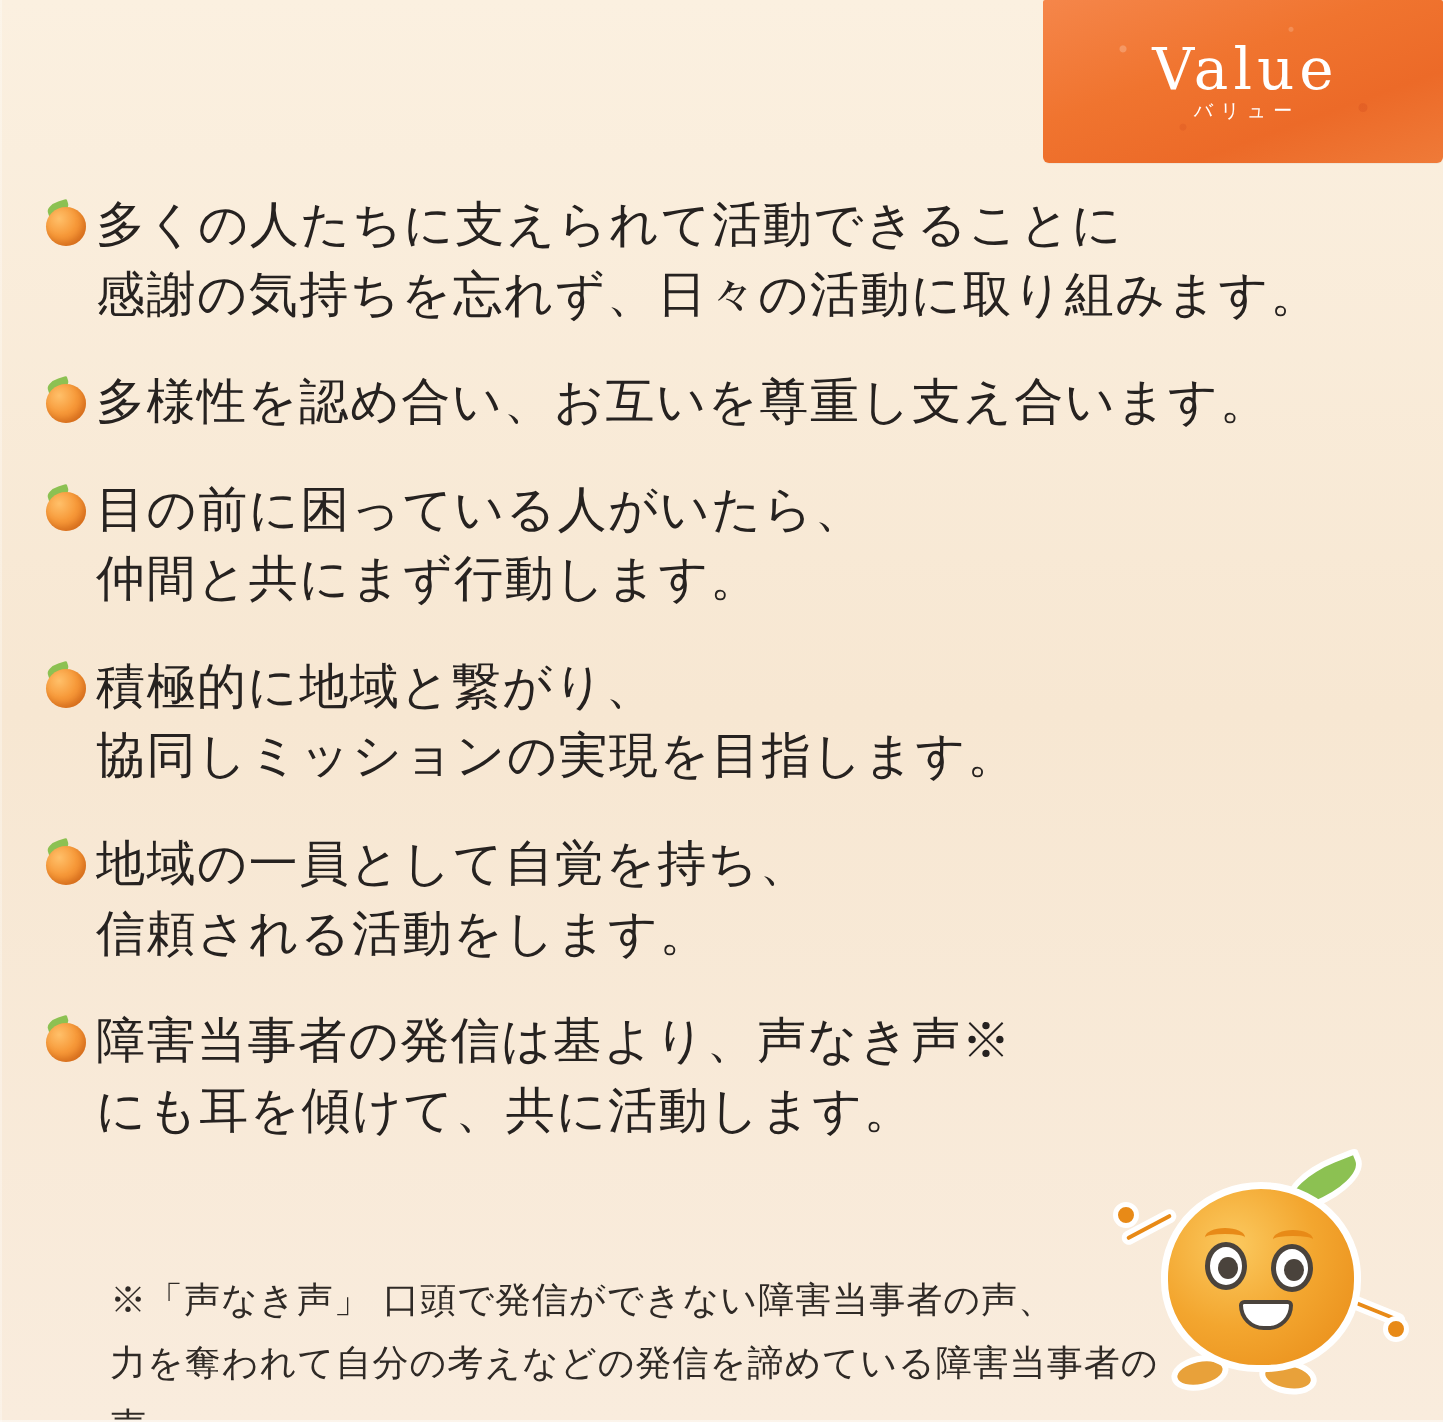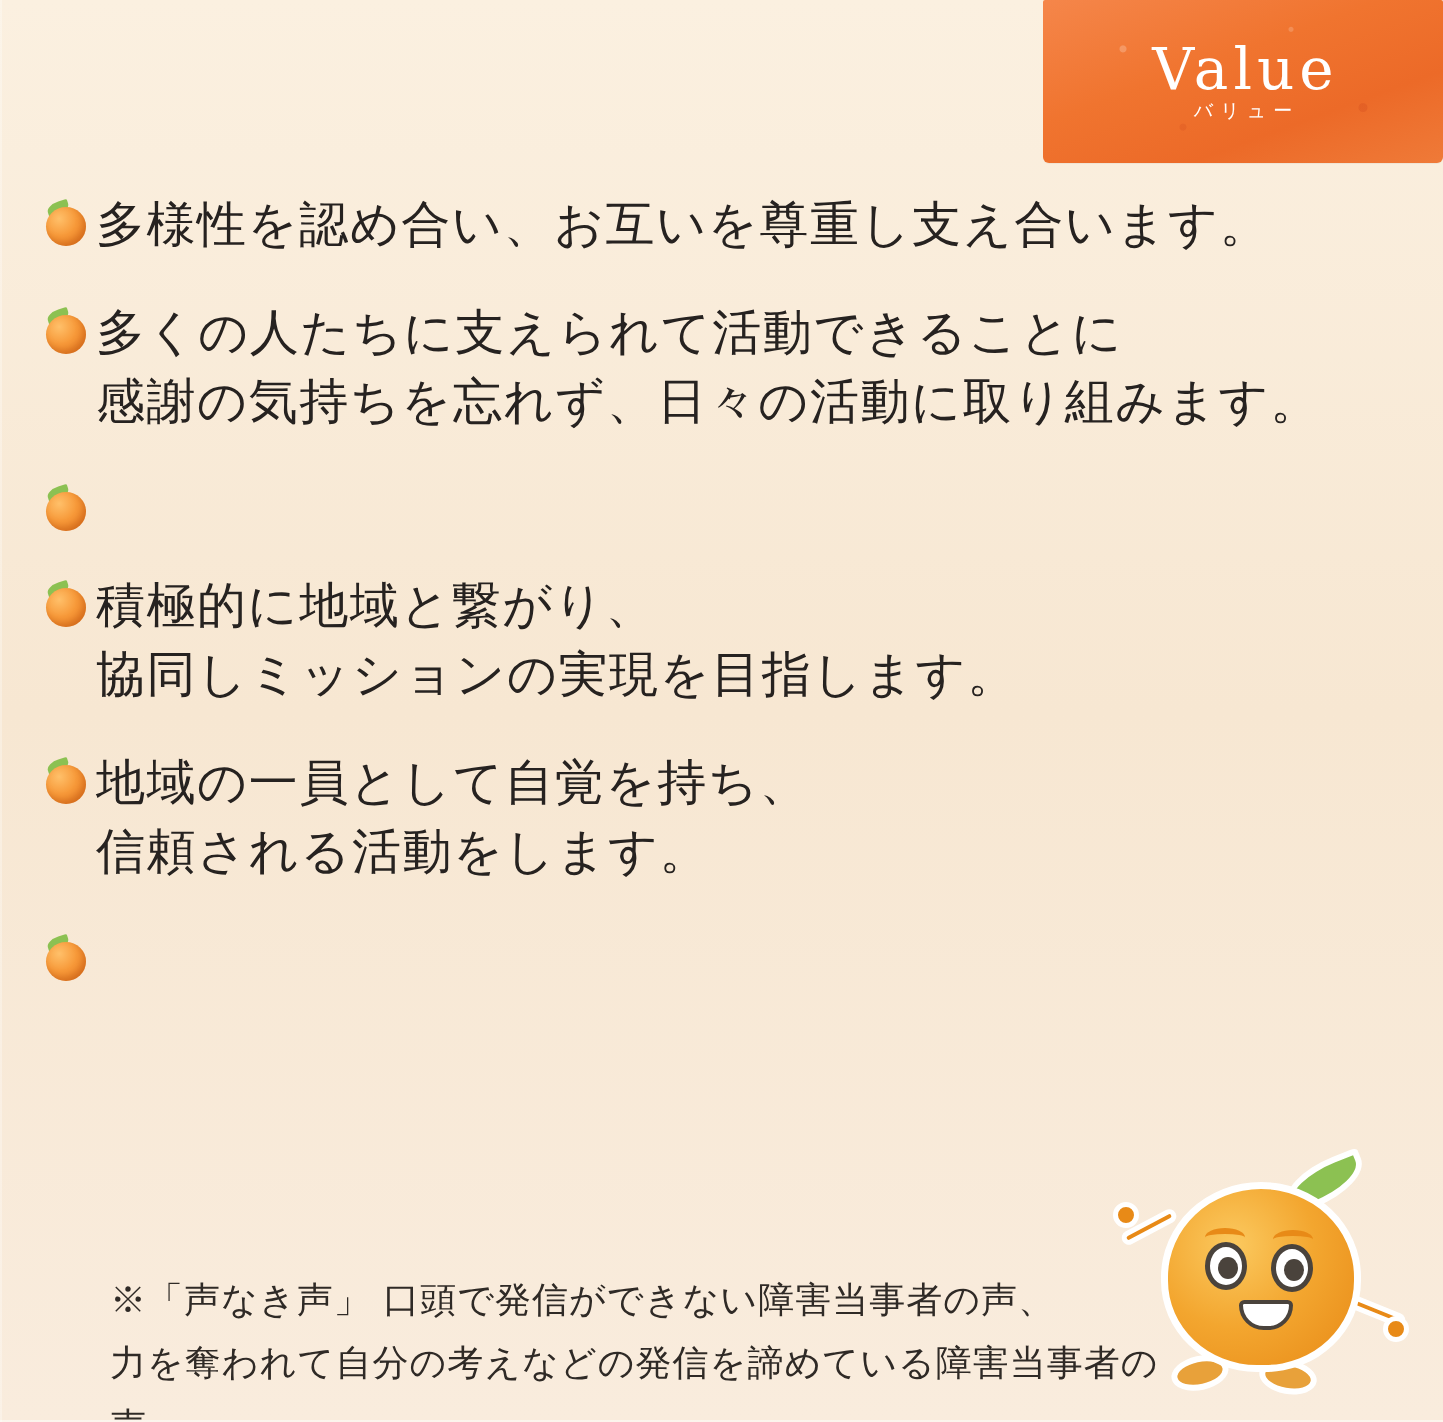--- a/index.html
+++ b/index.html
@@ -239,37 +239,39 @@
   </div>
 </div>
 
 <div class="value-list">
 
   <div class="value-item">
     <span class="bullet">
       <span class="leaf"></span>
         <span class="fruit"></span>
     </span>
-    <span class="value-text">多様性を認め合い、お互いを尊重し支え合います。</span>
-  </div>
-
-  <div class="value-item">
-    <span class="bullet">
-      <span class="leaf"></span>
-        <span class="fruit"></span>
-    </span>
     <span class="value-text">多くの人たちに支えられて活動できることに
 感謝の気持ちを忘れず、日々の活動に取り組みます。</span>
   </div>
 
   <div class="value-item">
     <span class="bullet">
       <span class="leaf"></span>
         <span class="fruit"></span>
     </span>
+    <span class="value-text">多様性を認め合い、お互いを尊重し支え合います。</span>
+  </div>
+
+  <div class="value-item">
+    <span class="bullet">
+      <span class="leaf"></span>
+        <span class="fruit"></span>
+    </span>
+    <span class="value-text">目の前に困っている人がいたら、
+仲間と共にまず行動します。</span>
   </div>
 
   <div class="value-item">
     <span class="bullet">
       <span class="leaf"></span>
         <span class="fruit"></span>
     </span>
     <span class="value-text">積極的に地域と繋がり、
 協同しミッションの実現を目指します。</span>
   </div>
@@ -281,20 +283,22 @@
     </span>
     <span class="value-text">地域の一員として自覚を持ち、
 信頼される活動をします。</span>
   </div>
 
   <div class="value-item">
     <span class="bullet">
       <span class="leaf"></span>
         <span class="fruit"></span>
     </span>
+    <span class="value-text">障害当事者の発信は基より、声なき声※
+にも耳を傾けて、共に活動します。</span>
   </div>
 
 </div>
 
 <div class="footnote">※「声なき声」 口頭で発信ができない障害当事者の声、
 力を奪われて自分の考えなどの発信を諦めている障害当事者の声</div>
 
 <div class="mascot">
   <span class="arm left"></span>
   <span class="hand left"></span>

